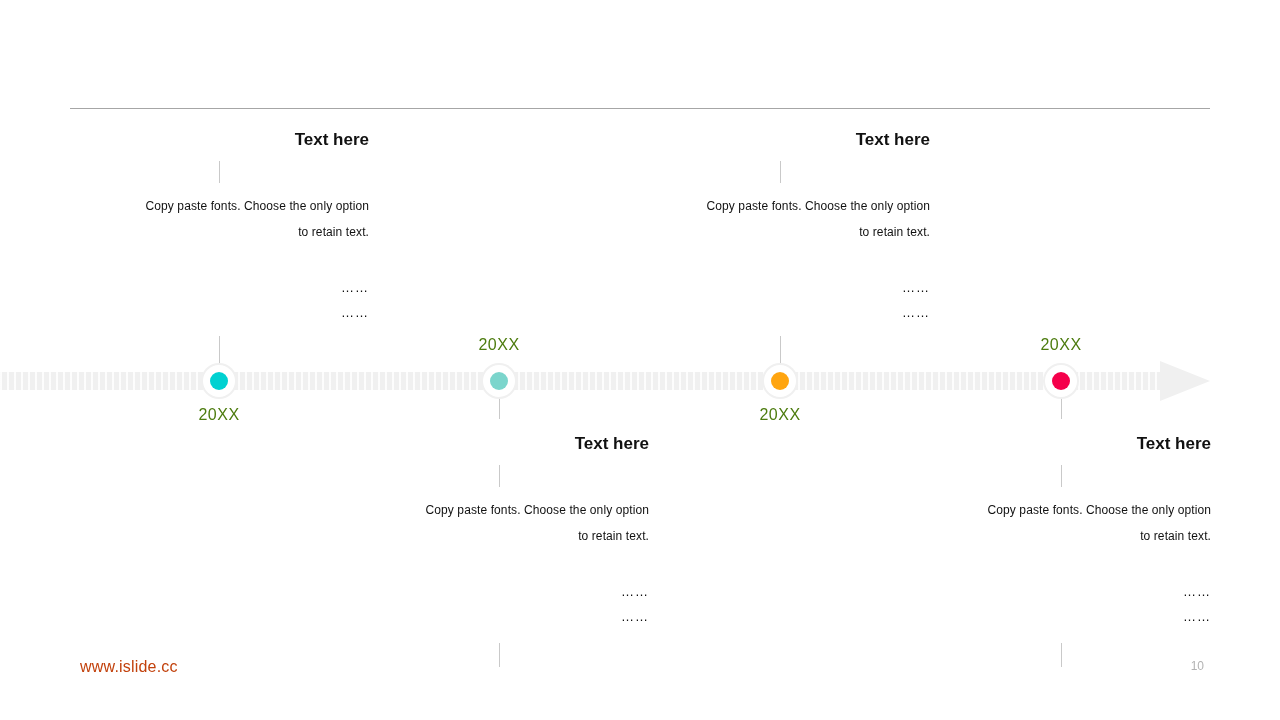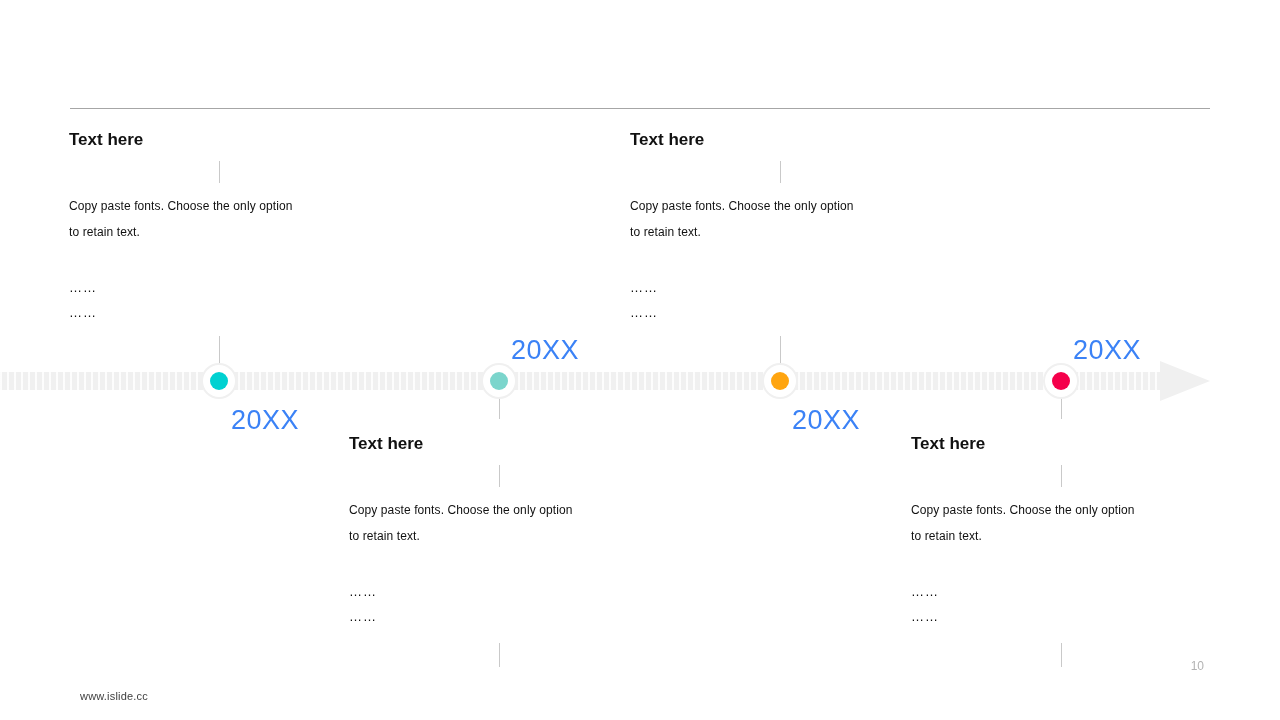--- a/index.html
+++ b/index.html
@@ -84,33 +84,33 @@
     width: 1px;
     background: #c9c9c9;
     margin-left: -0.5px;
   }
 
   
   .year {
     position: absolute;
     width: 160px;
     margin-left: -80px;
-    text-align: right;
-    font-size: 27px;
-    color: #3b82f6;
+    text-align: center;
+    font-size: 16px;
+    color: #4d7c0f;
     letter-spacing: 0.5px;
     line-height: 1;
   }
 
   
   .block {
     position: absolute;
     width: 300px;
     margin-left: -150px;
-    text-align: left;
+    text-align: right;
   }
   .block-title {
     font-size: 17px;
     font-weight: bold;
     color: #111111;
     line-height: 1.2;
   }
   .block-rule {
     width: 1px;
     height: 22px;
@@ -131,23 +131,23 @@
     margin-top: 30px;
   }
   .block-dots div {
     line-height: 25px;
   }
 
   
   .footer-url {
     position: absolute;
     left: 80px;
-    top: 690px;
-    font-size: 11px;
-    color: #404040;
+    top: 658px;
+    font-size: 16px;
+    color: #c2410c;
     letter-spacing: 0.2px;
   }
   .footer-page {
     position: absolute;
     right: 76px;
     top: 659px;
     font-size: 12px;
     color: #b3b3b3;
     text-align: center;
   }

